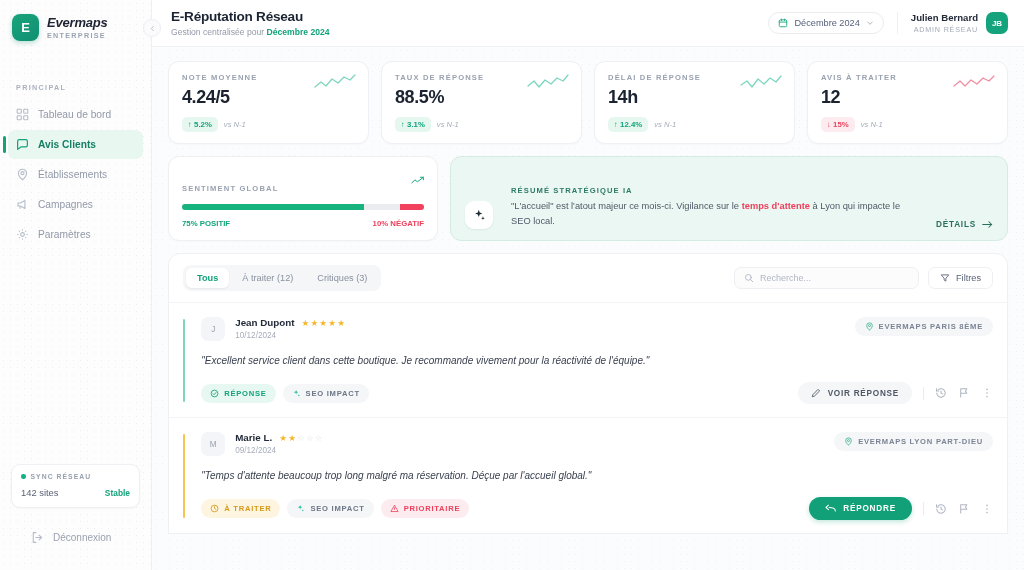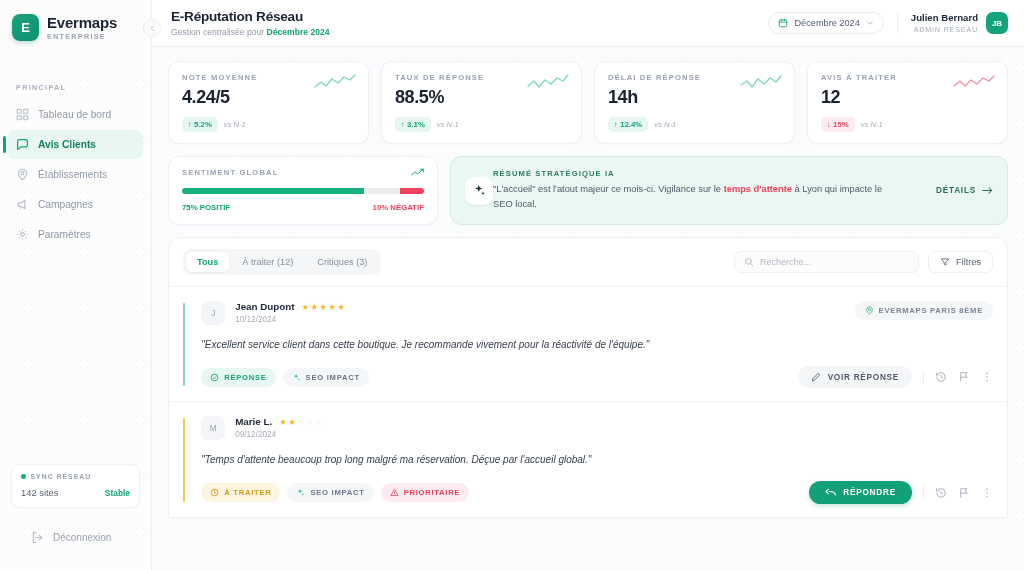--- a/index.html
+++ b/index.html
@@ -23,21 +23,21 @@
   }
   .brand { display: flex; align-items: center; gap: 8px; padding: 14px 0 0 12px; }
   .brand-logo {
     width: 27px; height: 27px; border-radius: 8px;
     background: linear-gradient(145deg,#1aa47c,#0f8f72);
     color: #fff; font-size: 13px; font-weight: bold;
     display: flex; align-items: center; justify-content: center;
     box-shadow: 0 2px 5px rgba(16,140,110,.28);
   }
   .brand-text { line-height: 1.05; }
-  .brand-name { font-size: 15px; font-weight: bold; color: #1d2433; letter-spacing: -.2px; }
+  .brand-name { font-size: 13px; font-weight: bold; color: #1d2433; letter-spacing: -.2px; font-style: italic; }
   .brand-sub { font-size: 7.2px; color: #9aa3b2; letter-spacing: 1.3px; font-weight: bold; margin-top: 2px; }
 
   .nav-section { font-size: 7.2px; letter-spacing: 1.35px; color: #a9b1bf;
     font-weight: bold; padding: 0 0 0 16px; margin-top: 42px; }
 
   .nav-list { margin-top: 8px; }
   .nav-item {
     height: 29px; margin: 0 8px 1px 8px; padding-left: 8px;
     display: flex; align-items: center; gap: 9px;
     border-radius: 7px; position: relative; cursor: pointer;
@@ -121,33 +121,33 @@
   .kpi-vs { font-size: 7.6px; color: #a6adba; font-style: italic; }
   .spark { position: absolute; right: 12px; top: 11px; width: 42px; height: 20px; }
 
   
   .mid-row { display: flex; gap: 12px; margin-top: 12px; }
   .sentiment {
     width: 270px; background: #fff; border: 1px solid #eef0f4; border-radius: 11px;
     padding: 11px 13px 12px 13px; box-shadow: 0 1px 2px rgba(20,30,50,.025);
   }
   .sent-top { display: flex; justify-content: space-between; align-items: center; }
-  .sent-label { font-size: 7.6px; letter-spacing: 1.15px; font-weight: bold; color: #9aa2b0; }
+  .sent-label { font-size: 7.6px; letter-spacing: 1.15px; font-weight: bold; color: #9aa2b0; margin-top: 16px; }
   .sent-bar { display: flex; height: 6px; border-radius: 4px; overflow: hidden;
     background: #edeff2; margin-top: 11px; gap: 0; }
   .sent-pos { background: #16b37e; }
   .sent-neu { background: #eaecef; }
   .sent-neg { background: #f2415c; }
   .sent-foot { display: flex; justify-content: space-between; margin-top: 9px; }
   .sent-pos-lbl { font-size: 7.8px; font-weight: bold; color: #12a37a; }
   .sent-neg-lbl { font-size: 7.8px; font-weight: bold; color: #ef3e5a; }
 
   .ai-card {
     flex: 1; background: #eaf7f2; border: 1px solid #d6ece3; border-radius: 11px;
-    padding: 11px 14px; display: flex; align-items: center; gap: 0;
+    padding: 11px 14px; display: flex; align-items: flex-end; gap: 18px;
   }
   .ai-ico-box { width: 28px; height: 28px; border-radius: 9px; background: #fff;
     display: flex; align-items: center; justify-content: center; flex: 0 0 28px;
     box-shadow: 0 1px 2px rgba(20,60,45,.07); }
   .ai-body { flex: 1; }
   .ai-title { font-size: 7.6px; letter-spacing: 1.1px; font-weight: bold; color: #2e7a65; }
   .ai-text { font-size: 9.3px; color: #4e5a67; line-height: 1.62; margin-top: 4px; max-width: 400px; }
   .ai-text b { color: #ef3e5a; font-weight: bold; }
   .ai-cta { display: flex; align-items: center; gap: 6px; font-size: 8.2px;
     letter-spacing: .8px; font-weight: bold; color: #2b6e5d; cursor: pointer; white-space: nowrap; }
@@ -555,20 +555,29 @@
               <div class="rev-id">
                 <div class="rev-avatar">M</div>
                 <div>
                   <div class="rev-name-row">
                     <span class="rev-name">Marie L.</span>
                     <span class="stars" id="stars-1"><span>★</span><span>★</span><span class="off">☆</span><span class="off">☆</span><span class="off">☆</span></span>
                   </div>
                   <div class="rev-date">09/12/2024</div>
                 </div>
               </div>
+              <div class="loc-badge">
+                <span>
+                  <svg width="9" height="9" viewBox="0 0 16 16" fill="none" stroke="#3fb28e" stroke-width="1.5">
+                      <path d="M8 14.5s5-4.2 5-8a5 5 0 0 0-10 0c0 3.8 5 8 5 8z"></path>
+                      <circle cx="8" cy="6.4" r="1.8"></circle>
+                    </svg>
+                </span>
+                <span>EVERMAPS LYON PART-DIEU</span>
+              </div>
             </div>
             <div class="rev-text">"Temps d'attente beaucoup trop long malgré ma réservation. Déçue par l'accueil global."</div>
             <div class="rev-foot">
               <div class="chips">
                 <span class="chip amber">
                   <span>
                     <svg width="9" height="9" viewBox="0 0 16 16" fill="none" stroke="currentColor" stroke-width="1.5">
                         <circle cx="8" cy="8" r="6"></circle>
                         <path d="M8 4.6V8l2.2 1.3" stroke-linecap="round"></path>
                       </svg>

